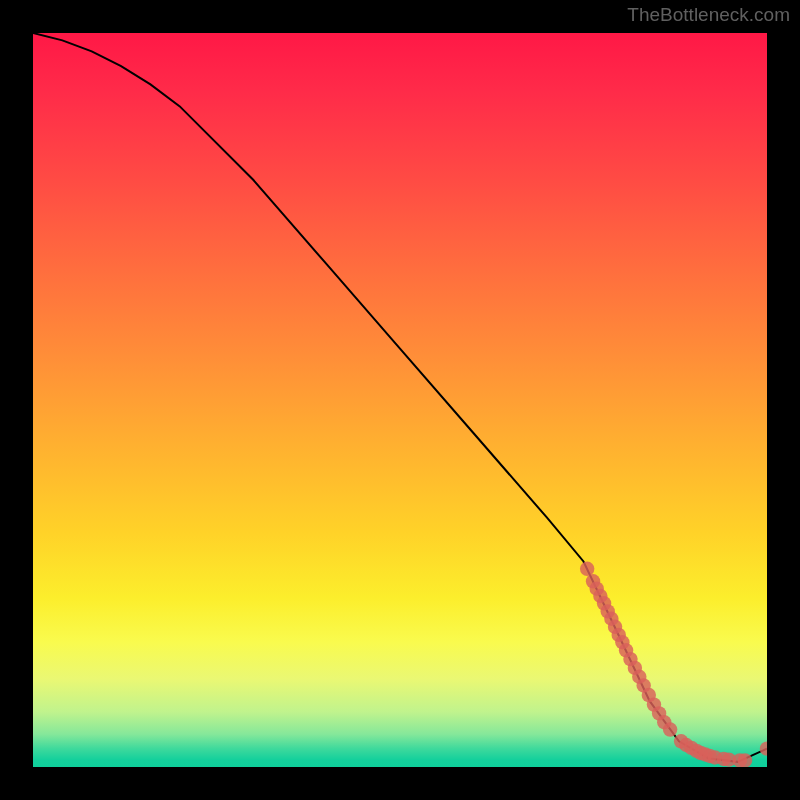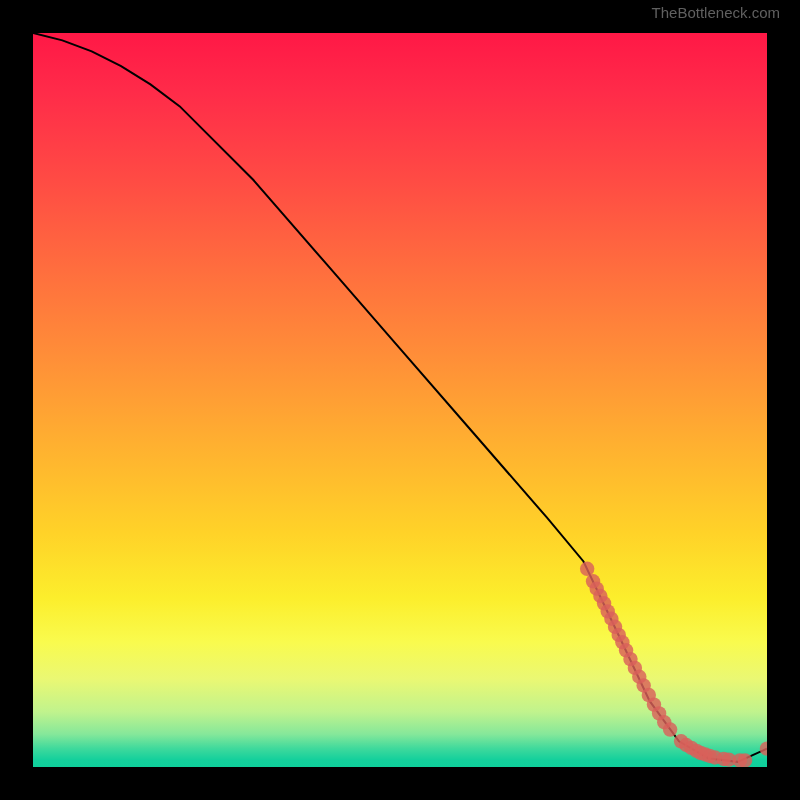--- a/index.html
+++ b/index.html
@@ -7,23 +7,23 @@
     width: 800px;
     height: 800px;
     background: #000;
     position: relative;
     font-family: Arial, sans-serif;
     overflow: hidden;
   }
   .watermark {
     position: absolute;
     top: 4px;
-    right: 20px;
+    right: 10px;
     color: #606060;
-    font-size: 15px;
+    font-size: 19px;
     font-weight: 500;
     z-index: 10;
   }
   .plot-area {
     position: absolute;
     left: 33px;
     top: 33px;
     width: 734px;
     height: 734px;
   }

